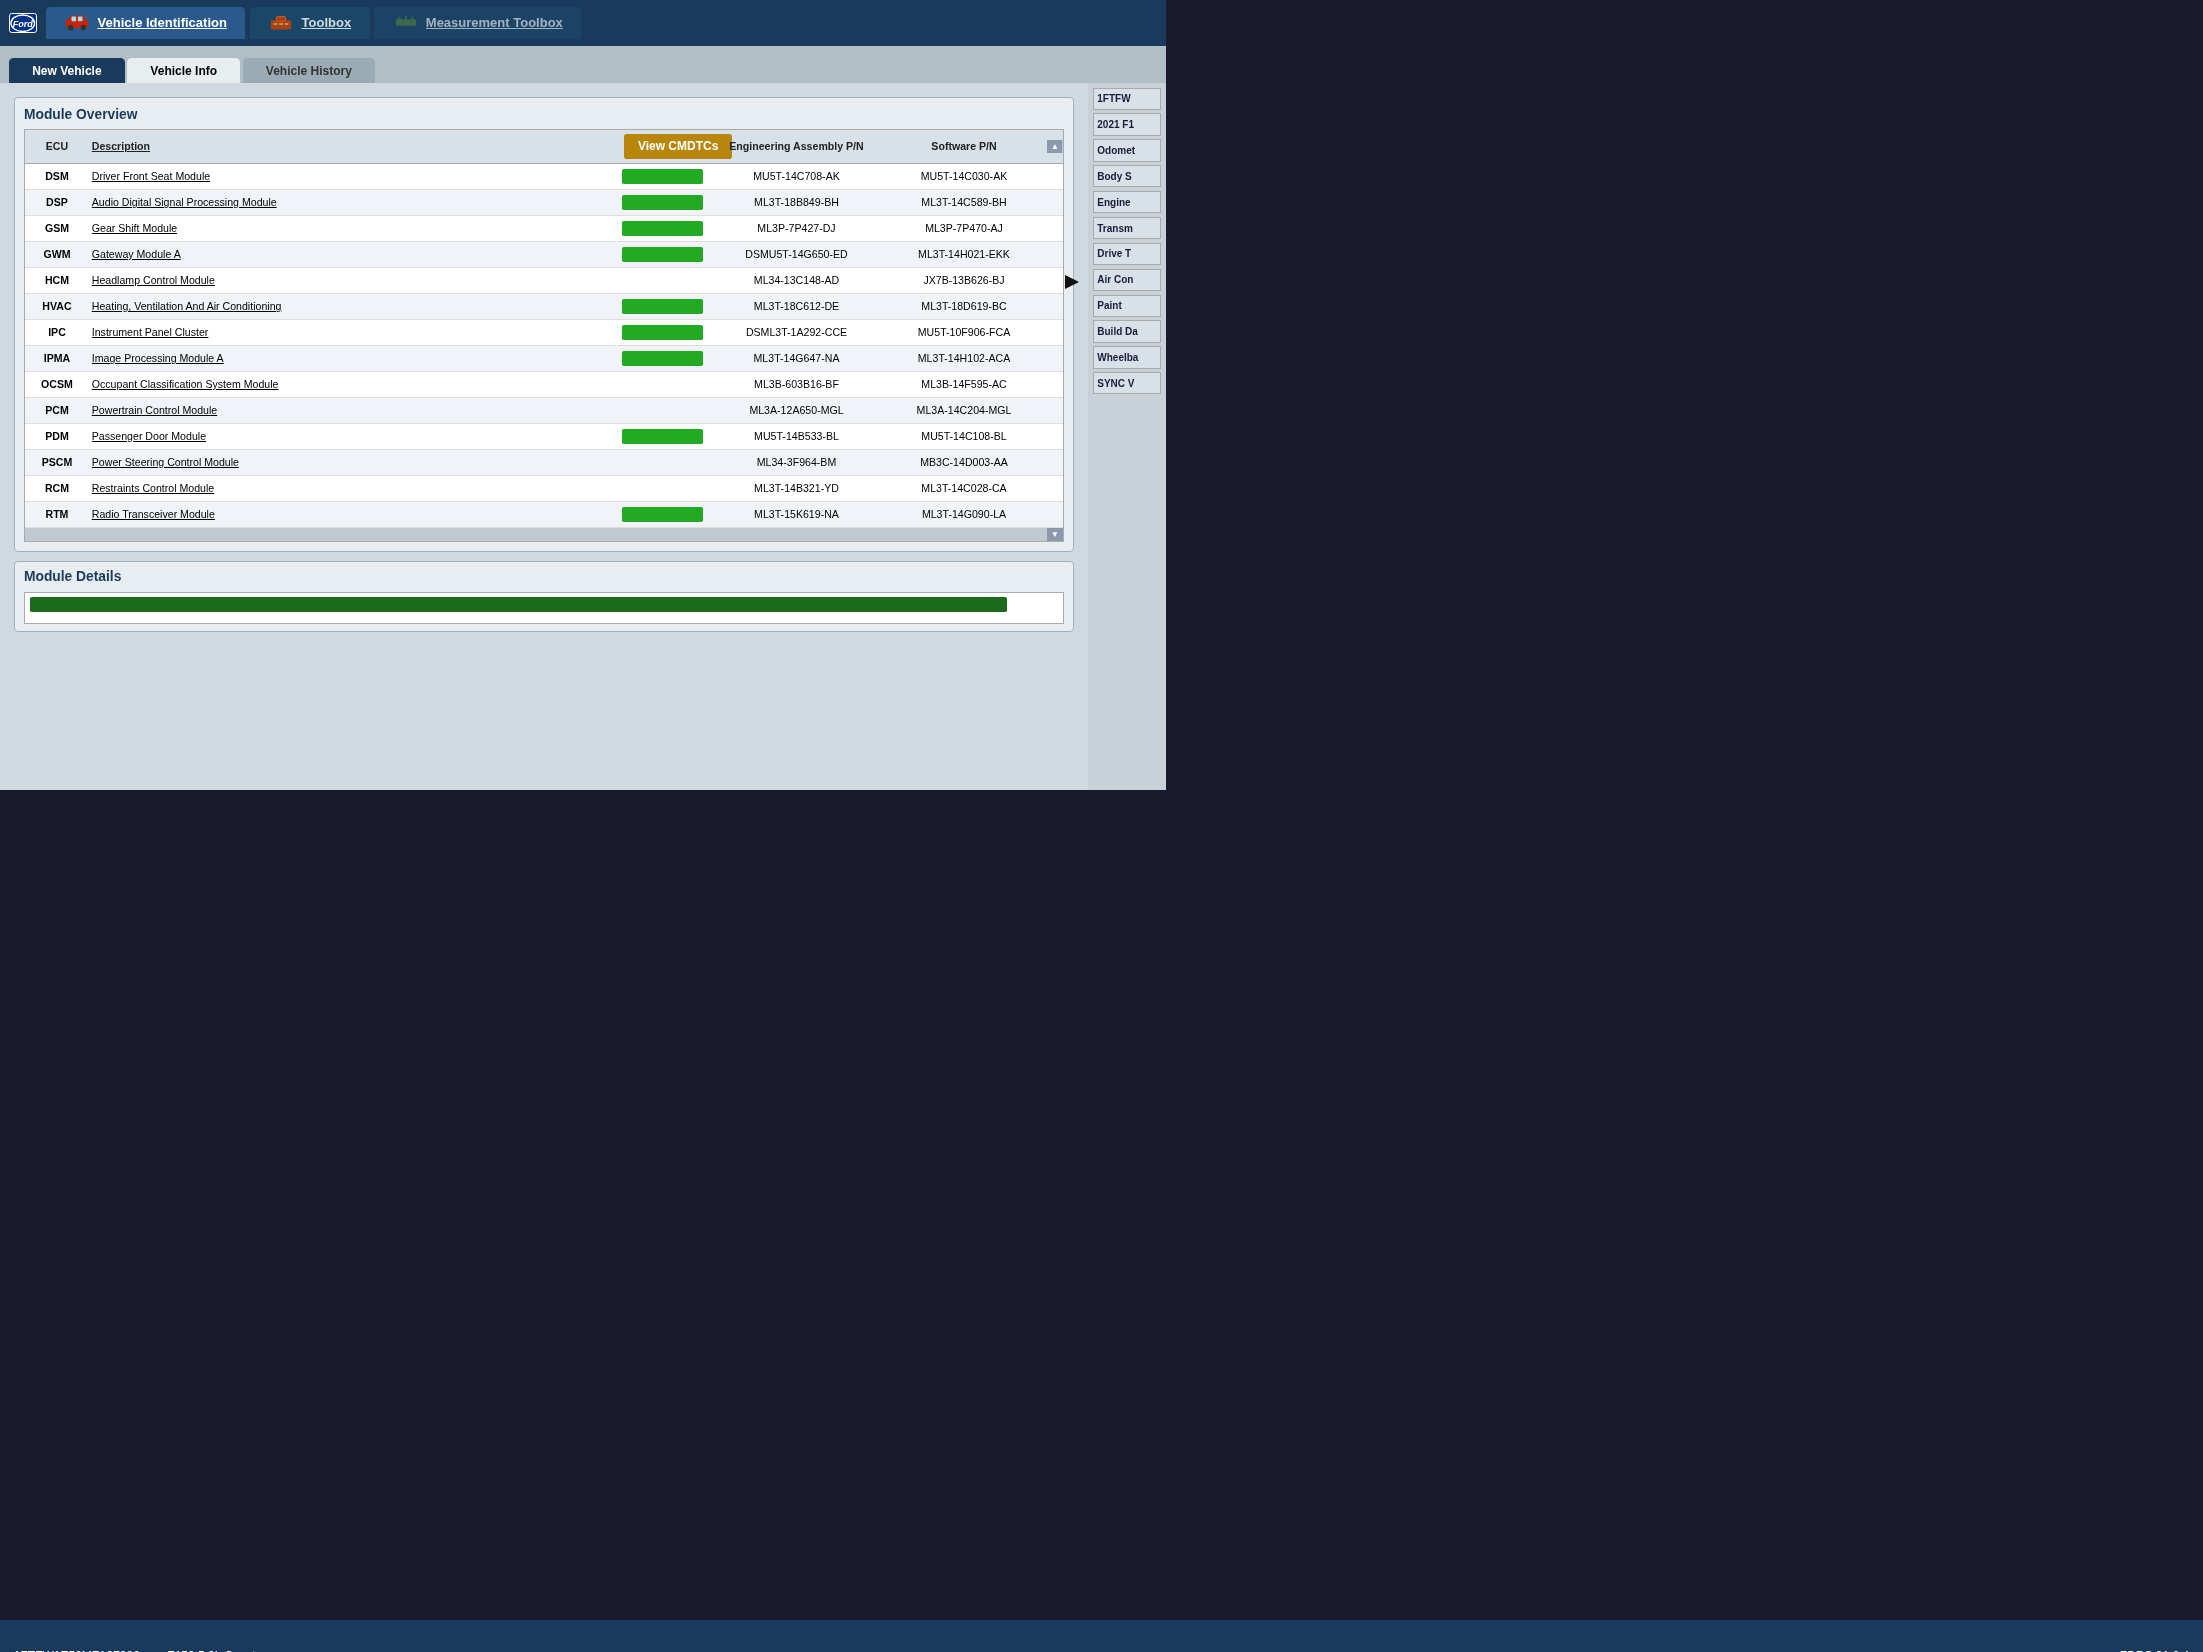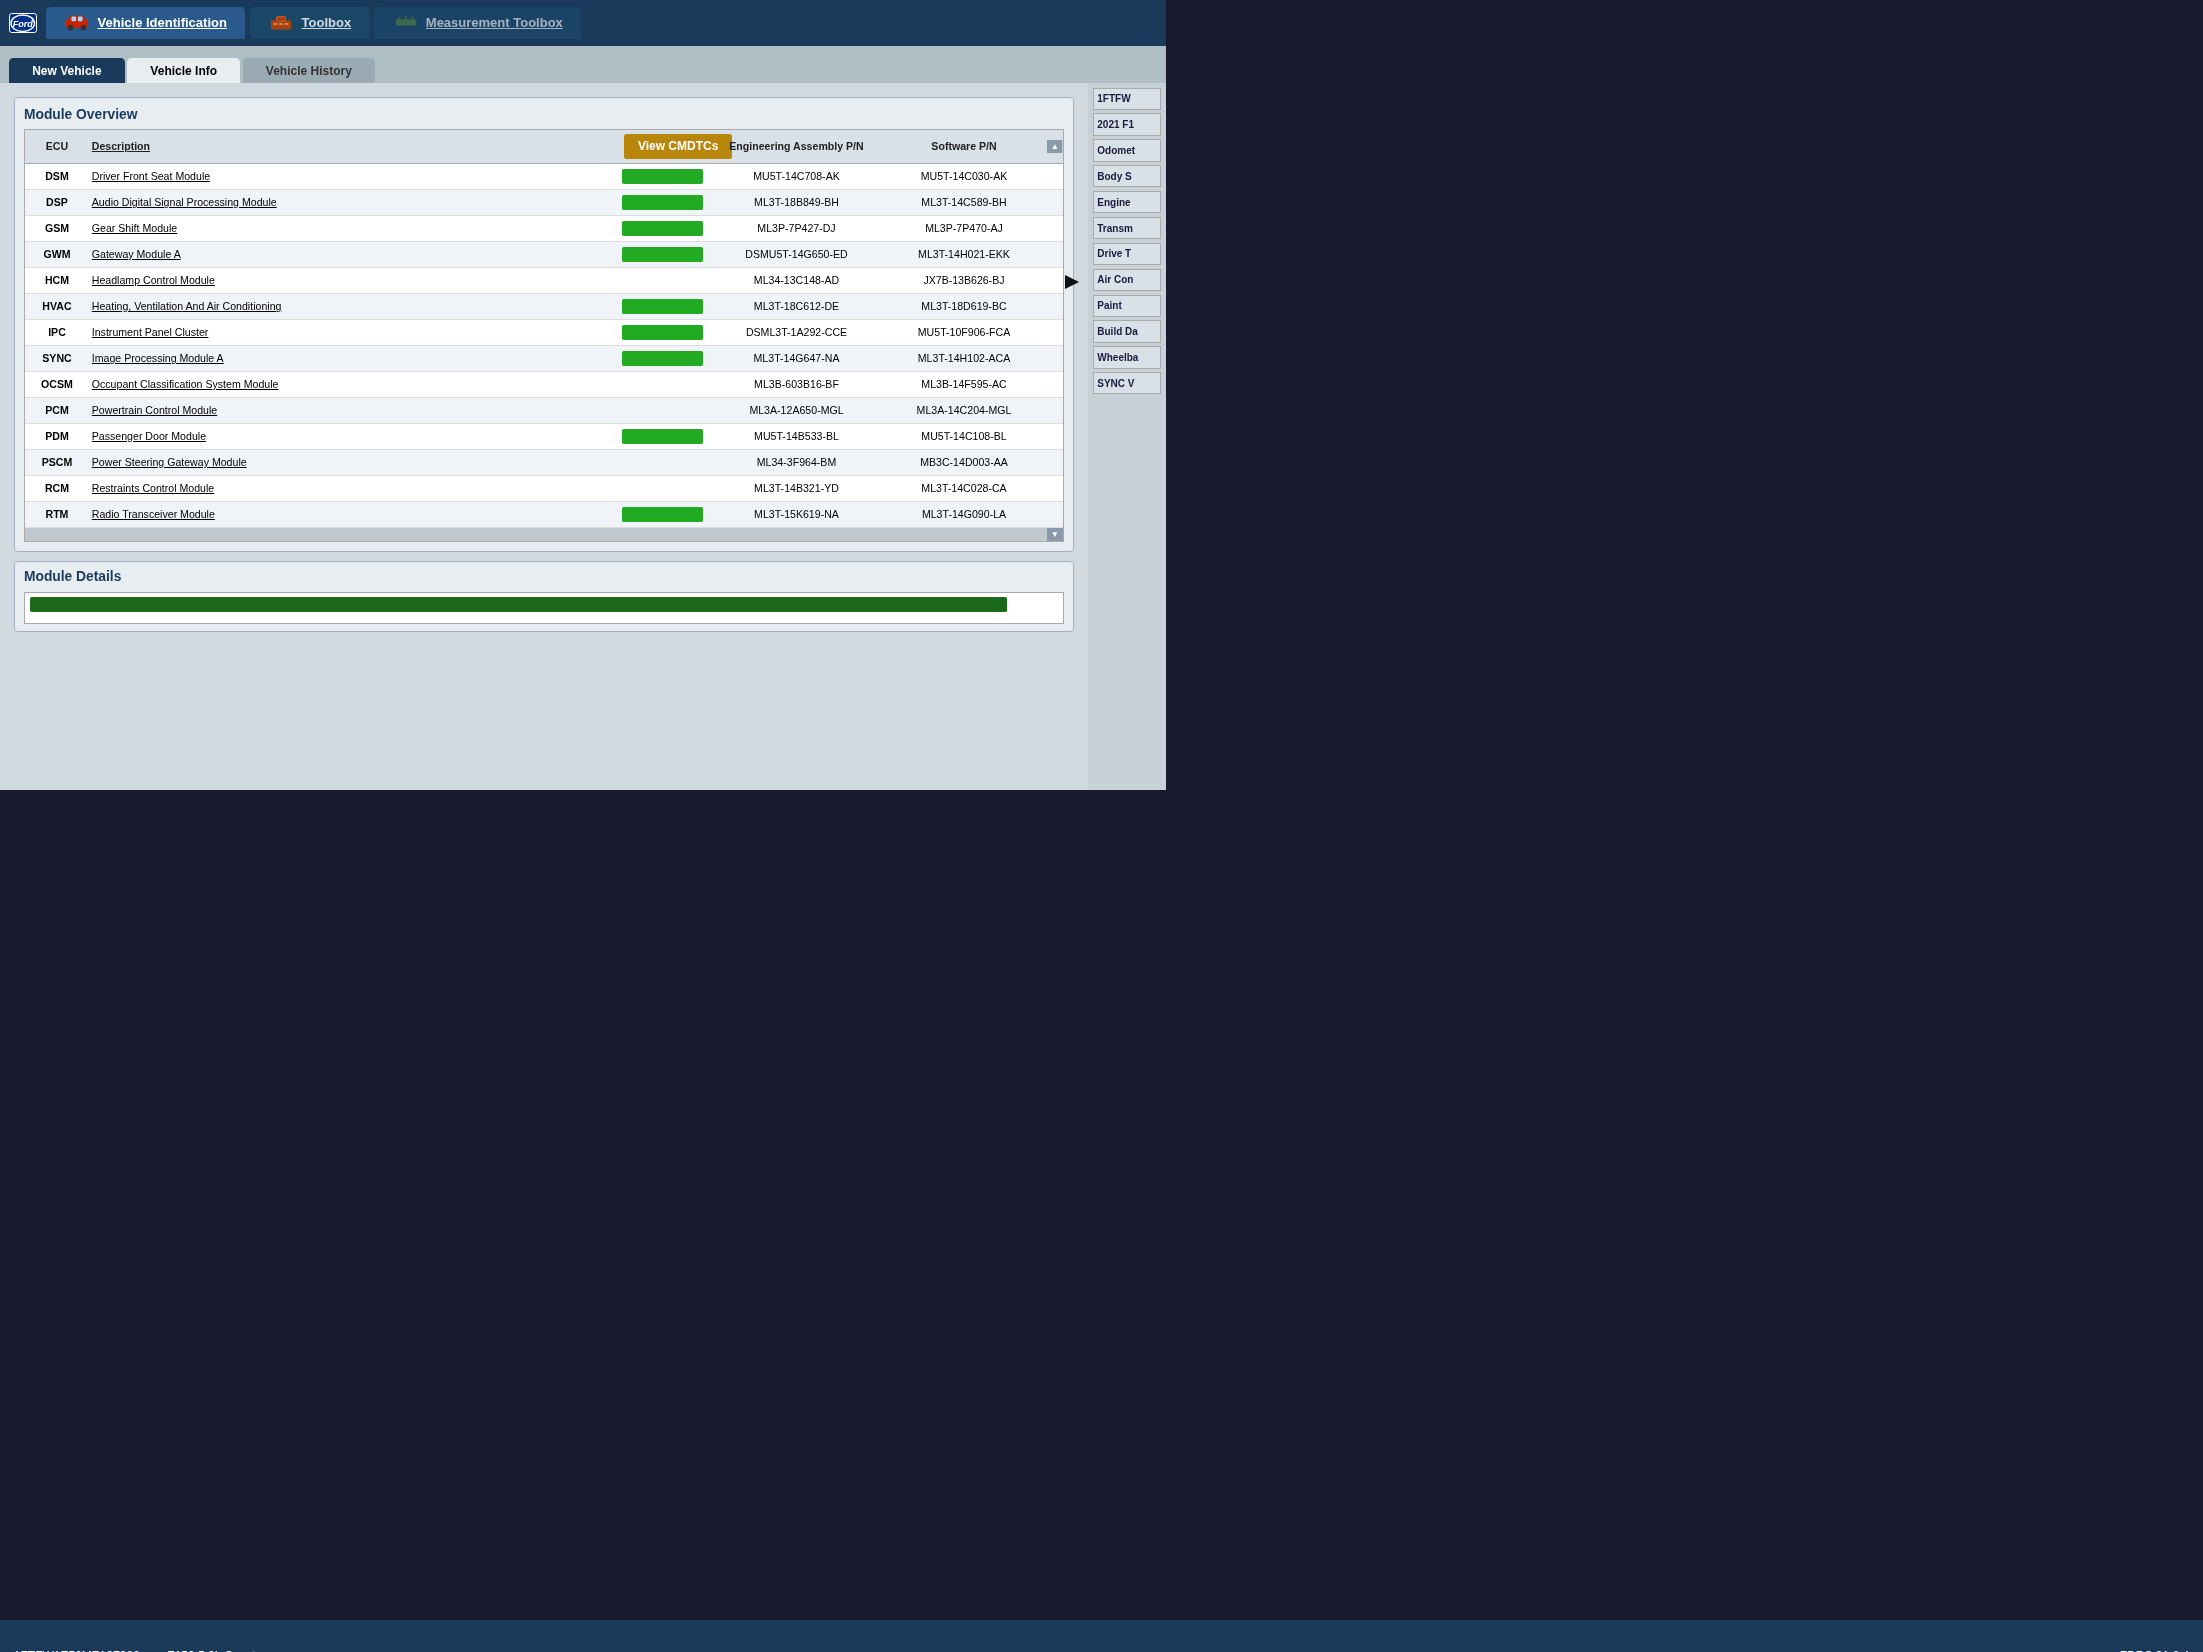--- a/index.html
+++ b/index.html
@@ -422,21 +422,21 @@
       <div class="col-ecu cell">IPC</div>
       <div class="col-desc cell">Instrument Panel Cluster</div>
       <div class="col-status cell">
         <div class="green-bar"></div>
       </div>
       <div class="col-engassy cell">DSML3T-1A292-CCE</div>
       <div class="col-software cell">MU5T-10F906-FCA</div>
       <div class="col-scroll"></div>
     </div>
             <div class="data-row">
-      <div class="col-ecu cell">SYNC</div>
+      <div class="col-ecu cell">IPMA</div>
       <div class="col-desc cell">Image Processing Module A</div>
       <div class="col-status cell">
         <div class="green-bar"></div>
       </div>
       <div class="col-engassy cell">ML3T-14G647-NA</div>
       <div class="col-software cell">ML3T-14H102-ACA</div>
       <div class="col-scroll"></div>
     </div>
             <div class="data-row">
       <div class="col-ecu cell">OCSM</div>
@@ -463,21 +463,21 @@
       <div class="col-desc cell">Passenger Door Module</div>
       <div class="col-status cell">
         <div class="green-bar"></div>
       </div>
       <div class="col-engassy cell">MU5T-14B533-BL</div>
       <div class="col-software cell">MU5T-14C108-BL</div>
       <div class="col-scroll"></div>
     </div>
             <div class="data-row">
       <div class="col-ecu cell">PSCM</div>
-      <div class="col-desc cell">Power Steering Gateway Module</div>
+      <div class="col-desc cell">Power Steering Control Module</div>
       <div class="col-status cell">
         <div class="empty-bar"></div>
       </div>
       <div class="col-engassy cell">ML34-3F964-BM</div>
       <div class="col-software cell">MB3C-14D003-AA</div>
       <div class="col-scroll"></div>
     </div>
             <div class="data-row">
       <div class="col-ecu cell">RCM</div>
       <div class="col-desc cell">Restraints Control Module</div>

